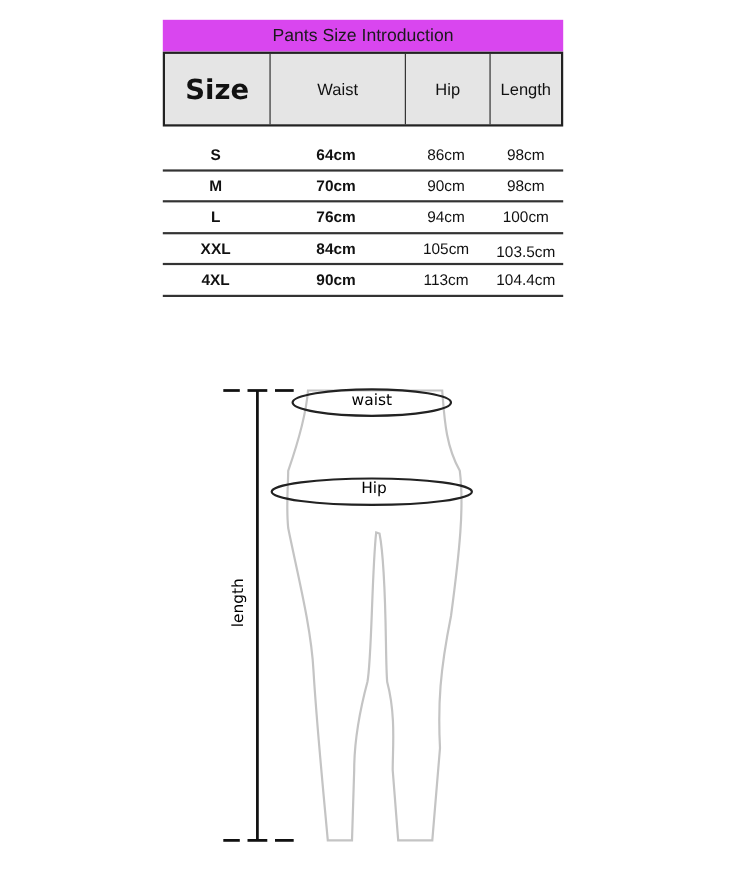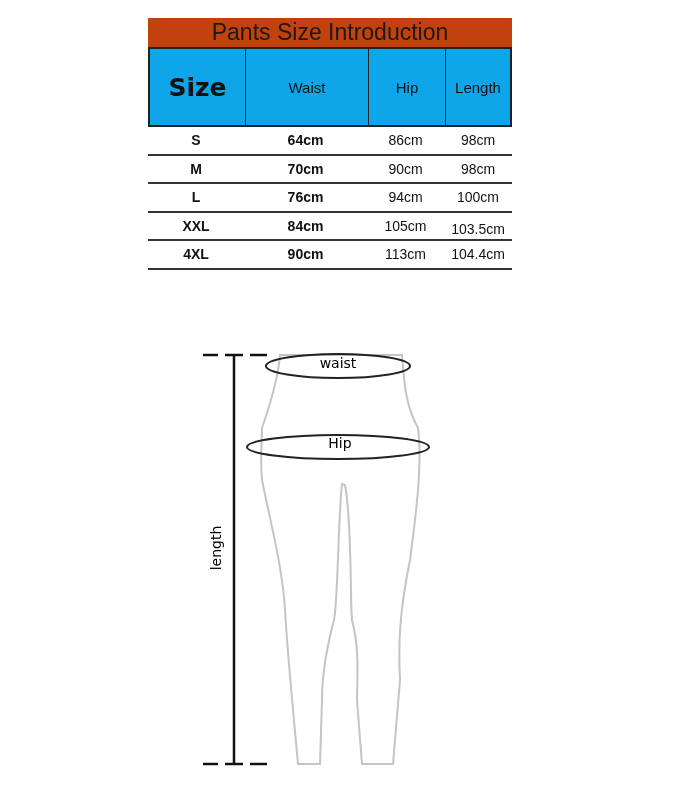--- a/index.html
+++ b/index.html
@@ -1,18 +1,18 @@
 <!DOCTYPE html>
 <html><head>
 <meta charset="utf-8">
 <style>
   html,body{margin:0;padding:0;background:#fff;}
   body{width:674px;height:800px;position:relative;overflow:hidden;font-family:"Liberation Sans",sans-serif;color:#111;}
-  .title{position:absolute;left:148px;top:18px;width:364px;height:29px;background:#c2410c;text-align:center;font-size:23px;line-height:29px;color:#1a1a1a;}
-  .hdr{position:absolute;left:148px;top:47px;width:364px;height:80px;display:flex;box-sizing:border-box;border:2px solid #222;background:#0ea5e9;}
+  .title{position:absolute;left:148px;top:18px;width:364px;height:29px;background:#d946ef;text-align:center;font-size:16px;line-height:29px;color:#1a1a1a;}
+  .hdr{position:absolute;left:148px;top:47px;width:364px;height:68px;display:flex;box-sizing:border-box;border:2px solid #222;background:#e5e5e5;}
   .hdr div{box-sizing:border-box;display:flex;align-items:center;justify-content:center;font-size:15px;border-right:1.5px solid #222;}
   .hdr div:last-child{border-right:none;}
   .c1{width:96px}.c2{width:123px}.c3{width:77px}.c4{flex:1}
   .hdr .size-lbl{font-family:"DejaVu Sans",sans-serif;font-weight:bold;font-size:25px;}
   .rows{position:absolute;left:148px;top:127px;width:364px;}
   .row{display:flex;height:28.5px;border-bottom:2px solid #333;box-sizing:border-box;align-items:center;}
   .row div{text-align:center;font-size:14px;}
   .row .b{font-weight:bold;}
   .row .c4.alt{font-size:14px;padding-top:6px;}
   svg.fig{position:absolute;left:0;top:0;}

